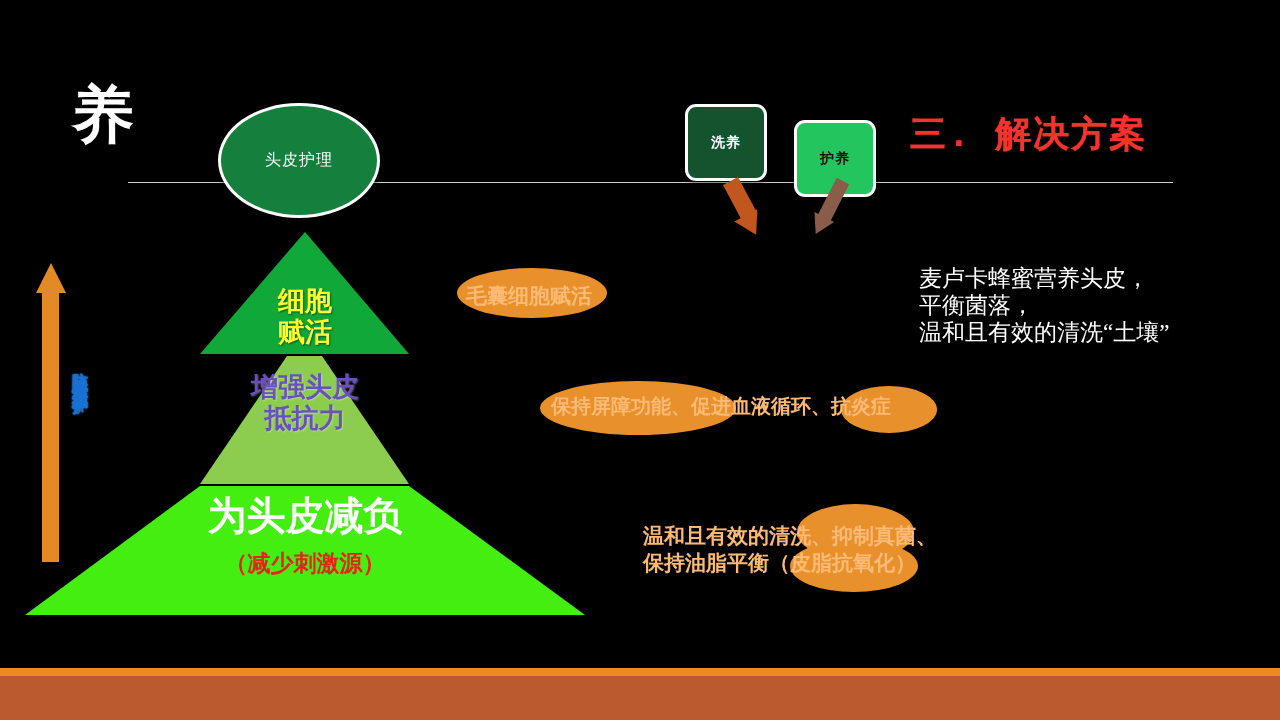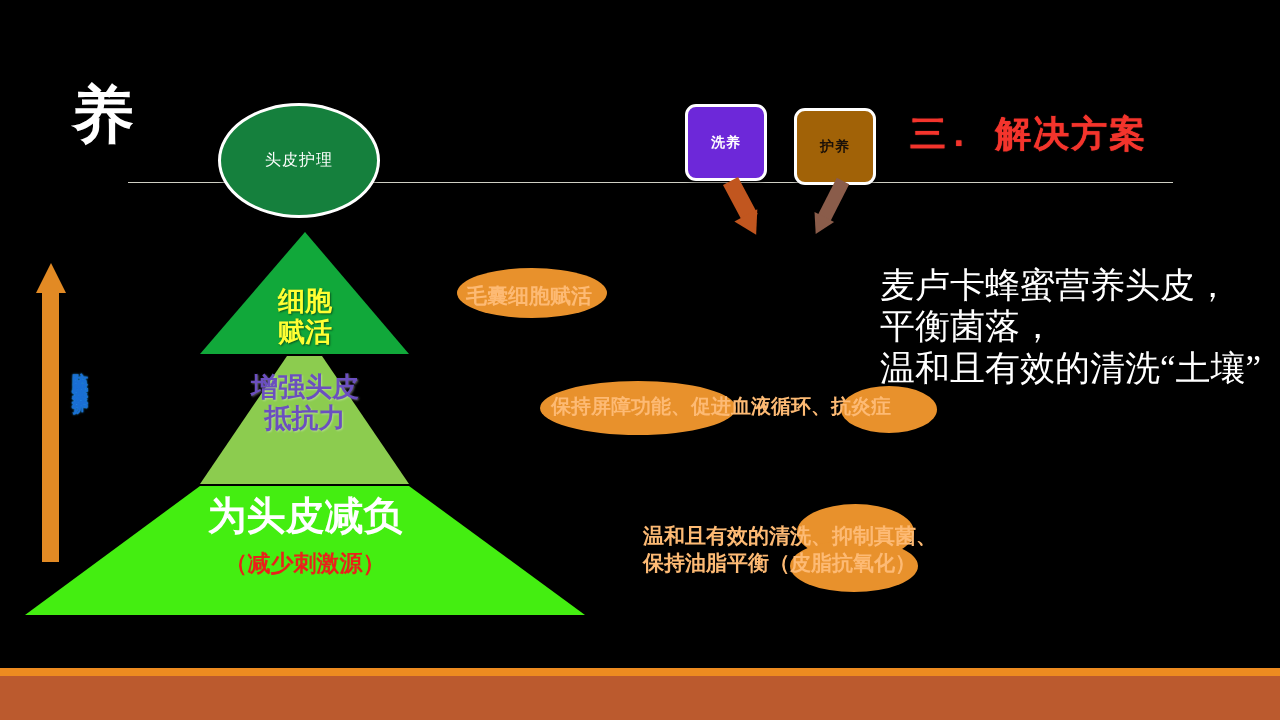--- a/index.html
+++ b/index.html
@@ -100,27 +100,27 @@
     justify-content: center;
     font-size: 14px;
     font-weight: 700;
     letter-spacing: 1px;
     box-sizing: border-box;
     box-shadow: 0 2px 4px rgba(0,0,0,.5);
   }
   .box-wash {
     left: 685px;
     top: 104px;
-    background: #6d28d9;
+    background: #14532d;
     color: #ffffff;
   }
   .box-nurture {
     left: 794px;
-    top: 108px;
-    background: #a16207;
+    top: 120px;
+    background: #22c55e;
     color: #1a1008;
   }
 
   
   .arrow-shaft {
     position: absolute;
     transform-origin: top center;
   }
   .arrow-left {
     left: 722px;
@@ -268,24 +268,24 @@
     white-space: nowrap;
     line-height: 1.3;
   }
   .callout-text-a { left: 466px; top: 283px; font-size: 21px; }
   .callout-text-b { left: 551px; top: 393px; font-size: 20px; }
   .callout-text-c { left: 643px; top: 523px; font-size: 21px; }
 
   
   .right-paragraph {
     position: absolute;
-    left: 880px;
+    left: 919px;
     top: 265px;
     font-family: "Liberation Serif", "DejaVu Serif", serif;
-    font-size: 35px;
+    font-size: 23px;
     color: #ffffff;
     line-height: 1.18;
     white-space: nowrap;
   }
 
   
   .bottom-stripe {
     position: absolute;
     left: 0;
     top: 668px;

